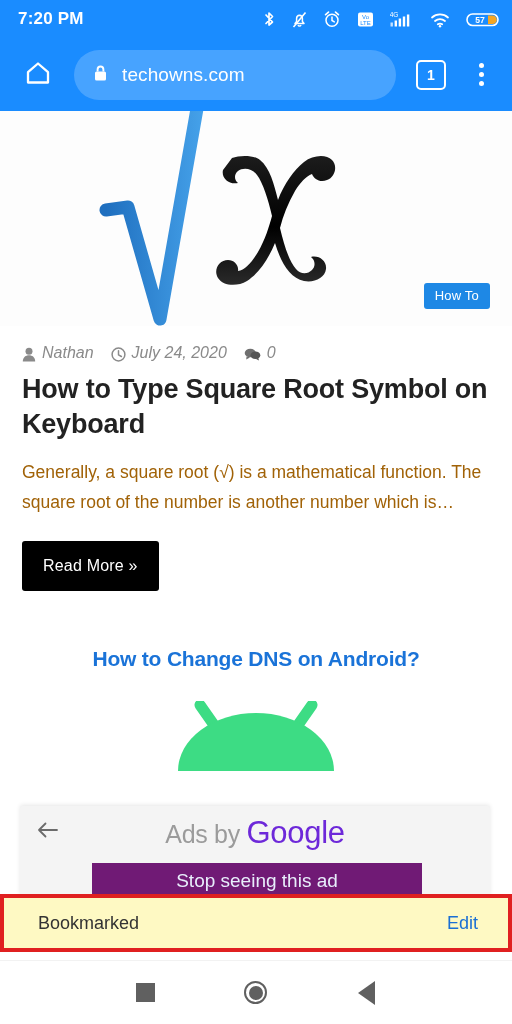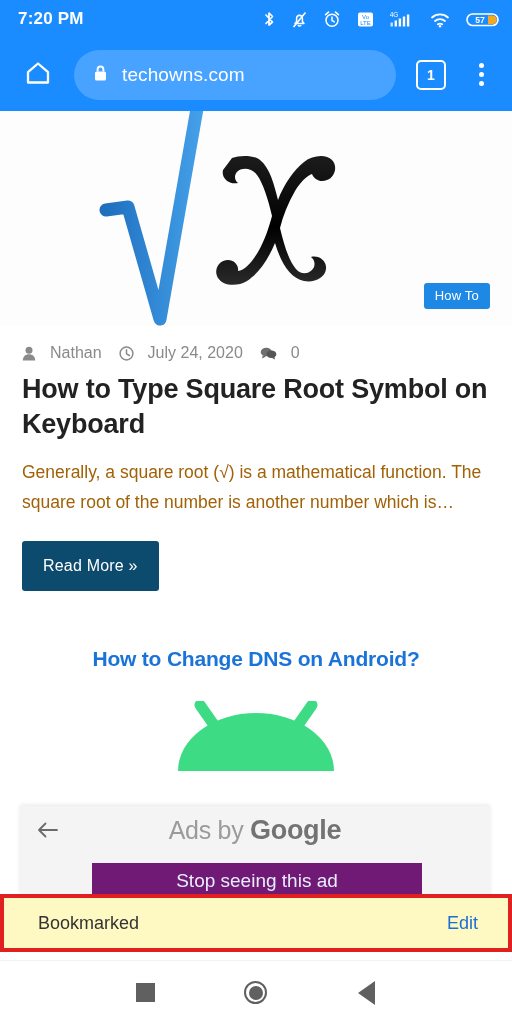--- a/index.html
+++ b/index.html
@@ -62,36 +62,36 @@
     position:absolute; right:22px; bottom:17px;
     background:#1e88e5; color:#fff; font-size:13px;
     padding:5px 11px 6px; border-radius:3px; letter-spacing:.2px;
   }
 
   
   .meta {
     display:flex; align-items:center; gap:7px;
     padding:18px 22px 0 22px; color:#8a8a8a; font-size:16px;
   }
-  .meta .mi { display:flex; align-items:center; gap:14px; }
+  .meta .mi { display:flex; align-items:flex-end; gap:6px;font-style:italic; }
   .meta .mi + .mi { margin-left:10px; }
   .meta svg { display:block; }
 
   .post-title {
     padding:10px 22px 0 22px;
     font-size:27px; line-height:1.28; font-weight:bold; color:#222222;
     letter-spacing:-.2px;
   }
   .excerpt {
     padding:16px 24px 0 22px;
     font-size:17.5px; line-height:1.73; color:#a16207;
   }
   .readmore {
     display:inline-block; margin:23px 0 0 22px;
-    background:#0c4a6e; color:#ffffff; font-size:16px;
+    background:#000000; color:#ffffff; font-size:16px;
     padding:16px 21px; border-radius:3px; letter-spacing:.2px;
   }
 
   
   .dns-heading {
     text-align:center; color:#1a73d8; font-size:21px; font-weight:bold;
     padding:56px 10px 0 10px; letter-spacing:-.2px;
   }
   .android-wrap { display:flex; justify-content:center; padding-top:30px; }
 
@@ -99,21 +99,21 @@
   .ad-overlay {
     position:absolute; left:20px; top:695px; width:470px; height:90px;
     background:#f4f4f4; border-radius:2px;
     box-shadow:0 -1px 4px rgba(0,0,0,.10);
   }
   .ad-back { position:absolute; left:16px; top:14px; }
   .ad-title {
     position:absolute; top:9px; left:0; width:470px; text-align:center;
     font-size:25px; color:#9b9b9b; letter-spacing:-.3px;
   }
-  .ad-title b { color:#737373; font-weight:bold; font-size:27px; }
+  .ad-title b { color:#6d28d9; font-weight:normal; font-size:31px; }
   .ad-stop {
     position:absolute; left:72px; top:57px; width:330px; height:36px;
     background:#701a75; color:#e8eefc; font-size:19px;
     display:flex; align-items:center; justify-content:center;
   }
 
   
   .bookmark-bar {
     position:absolute; left:0; top:894px; width:512px; height:58px;
     background:#fef9c3; border:4px solid #e02020;

